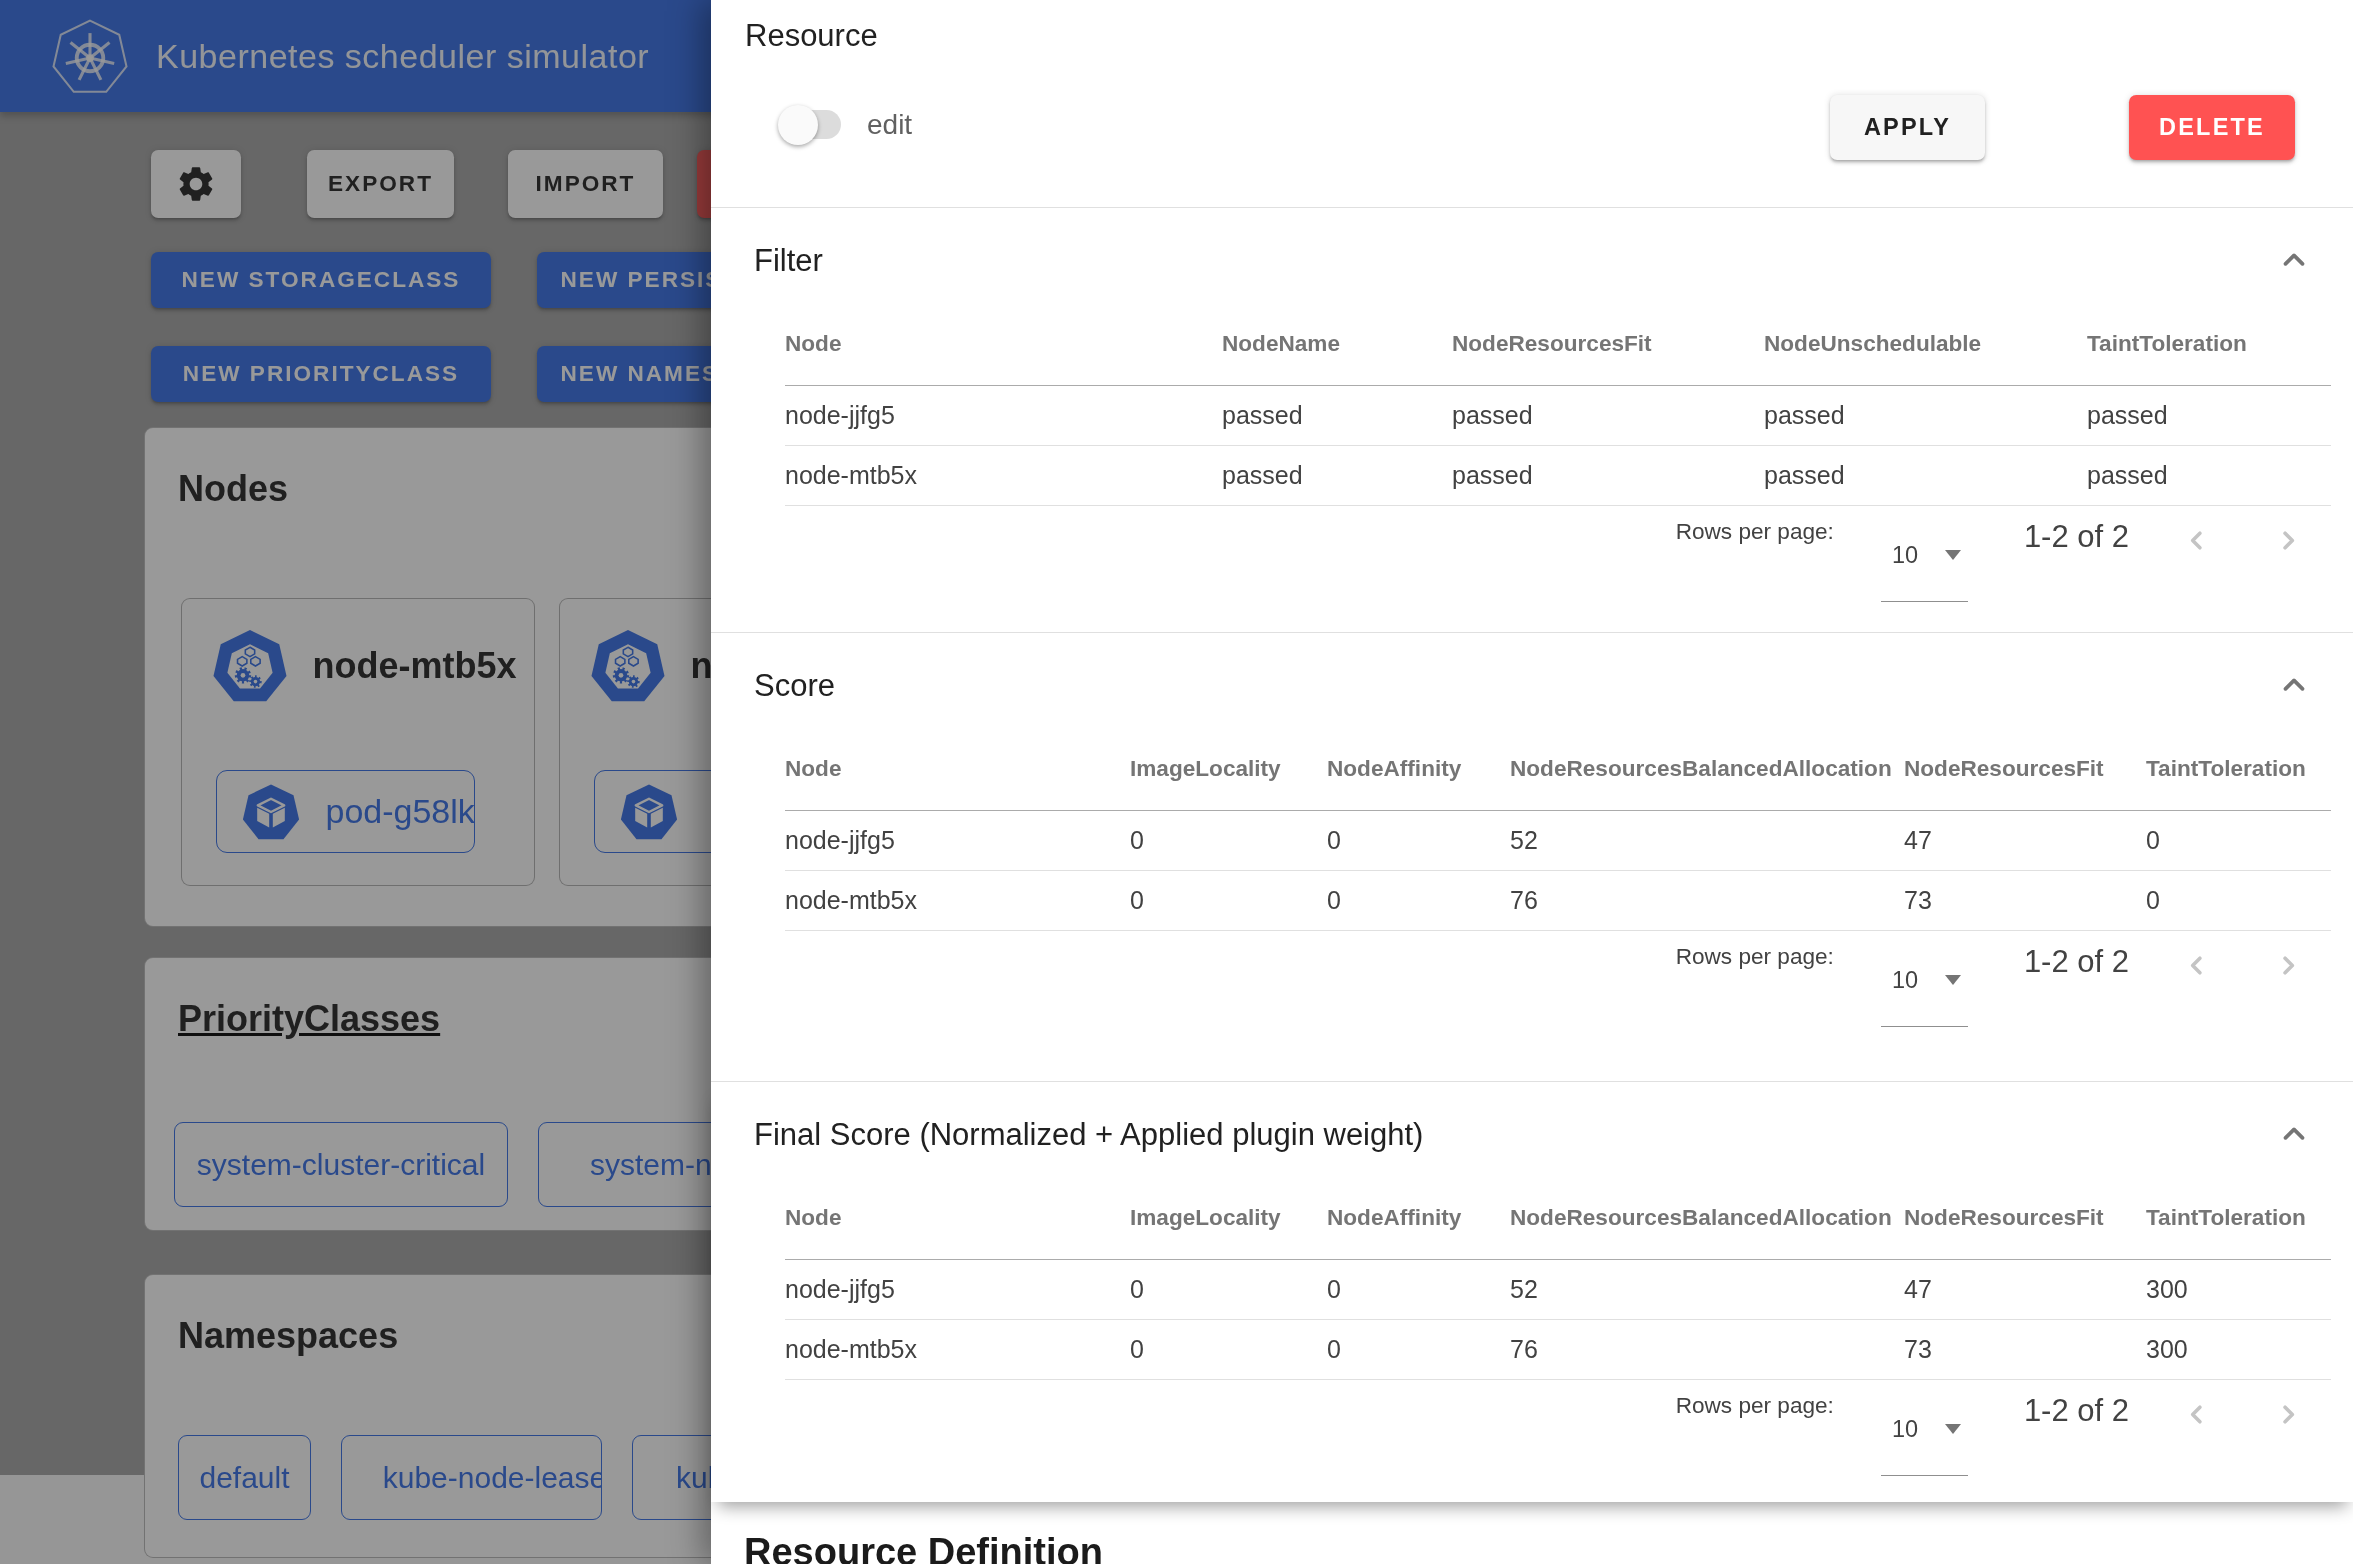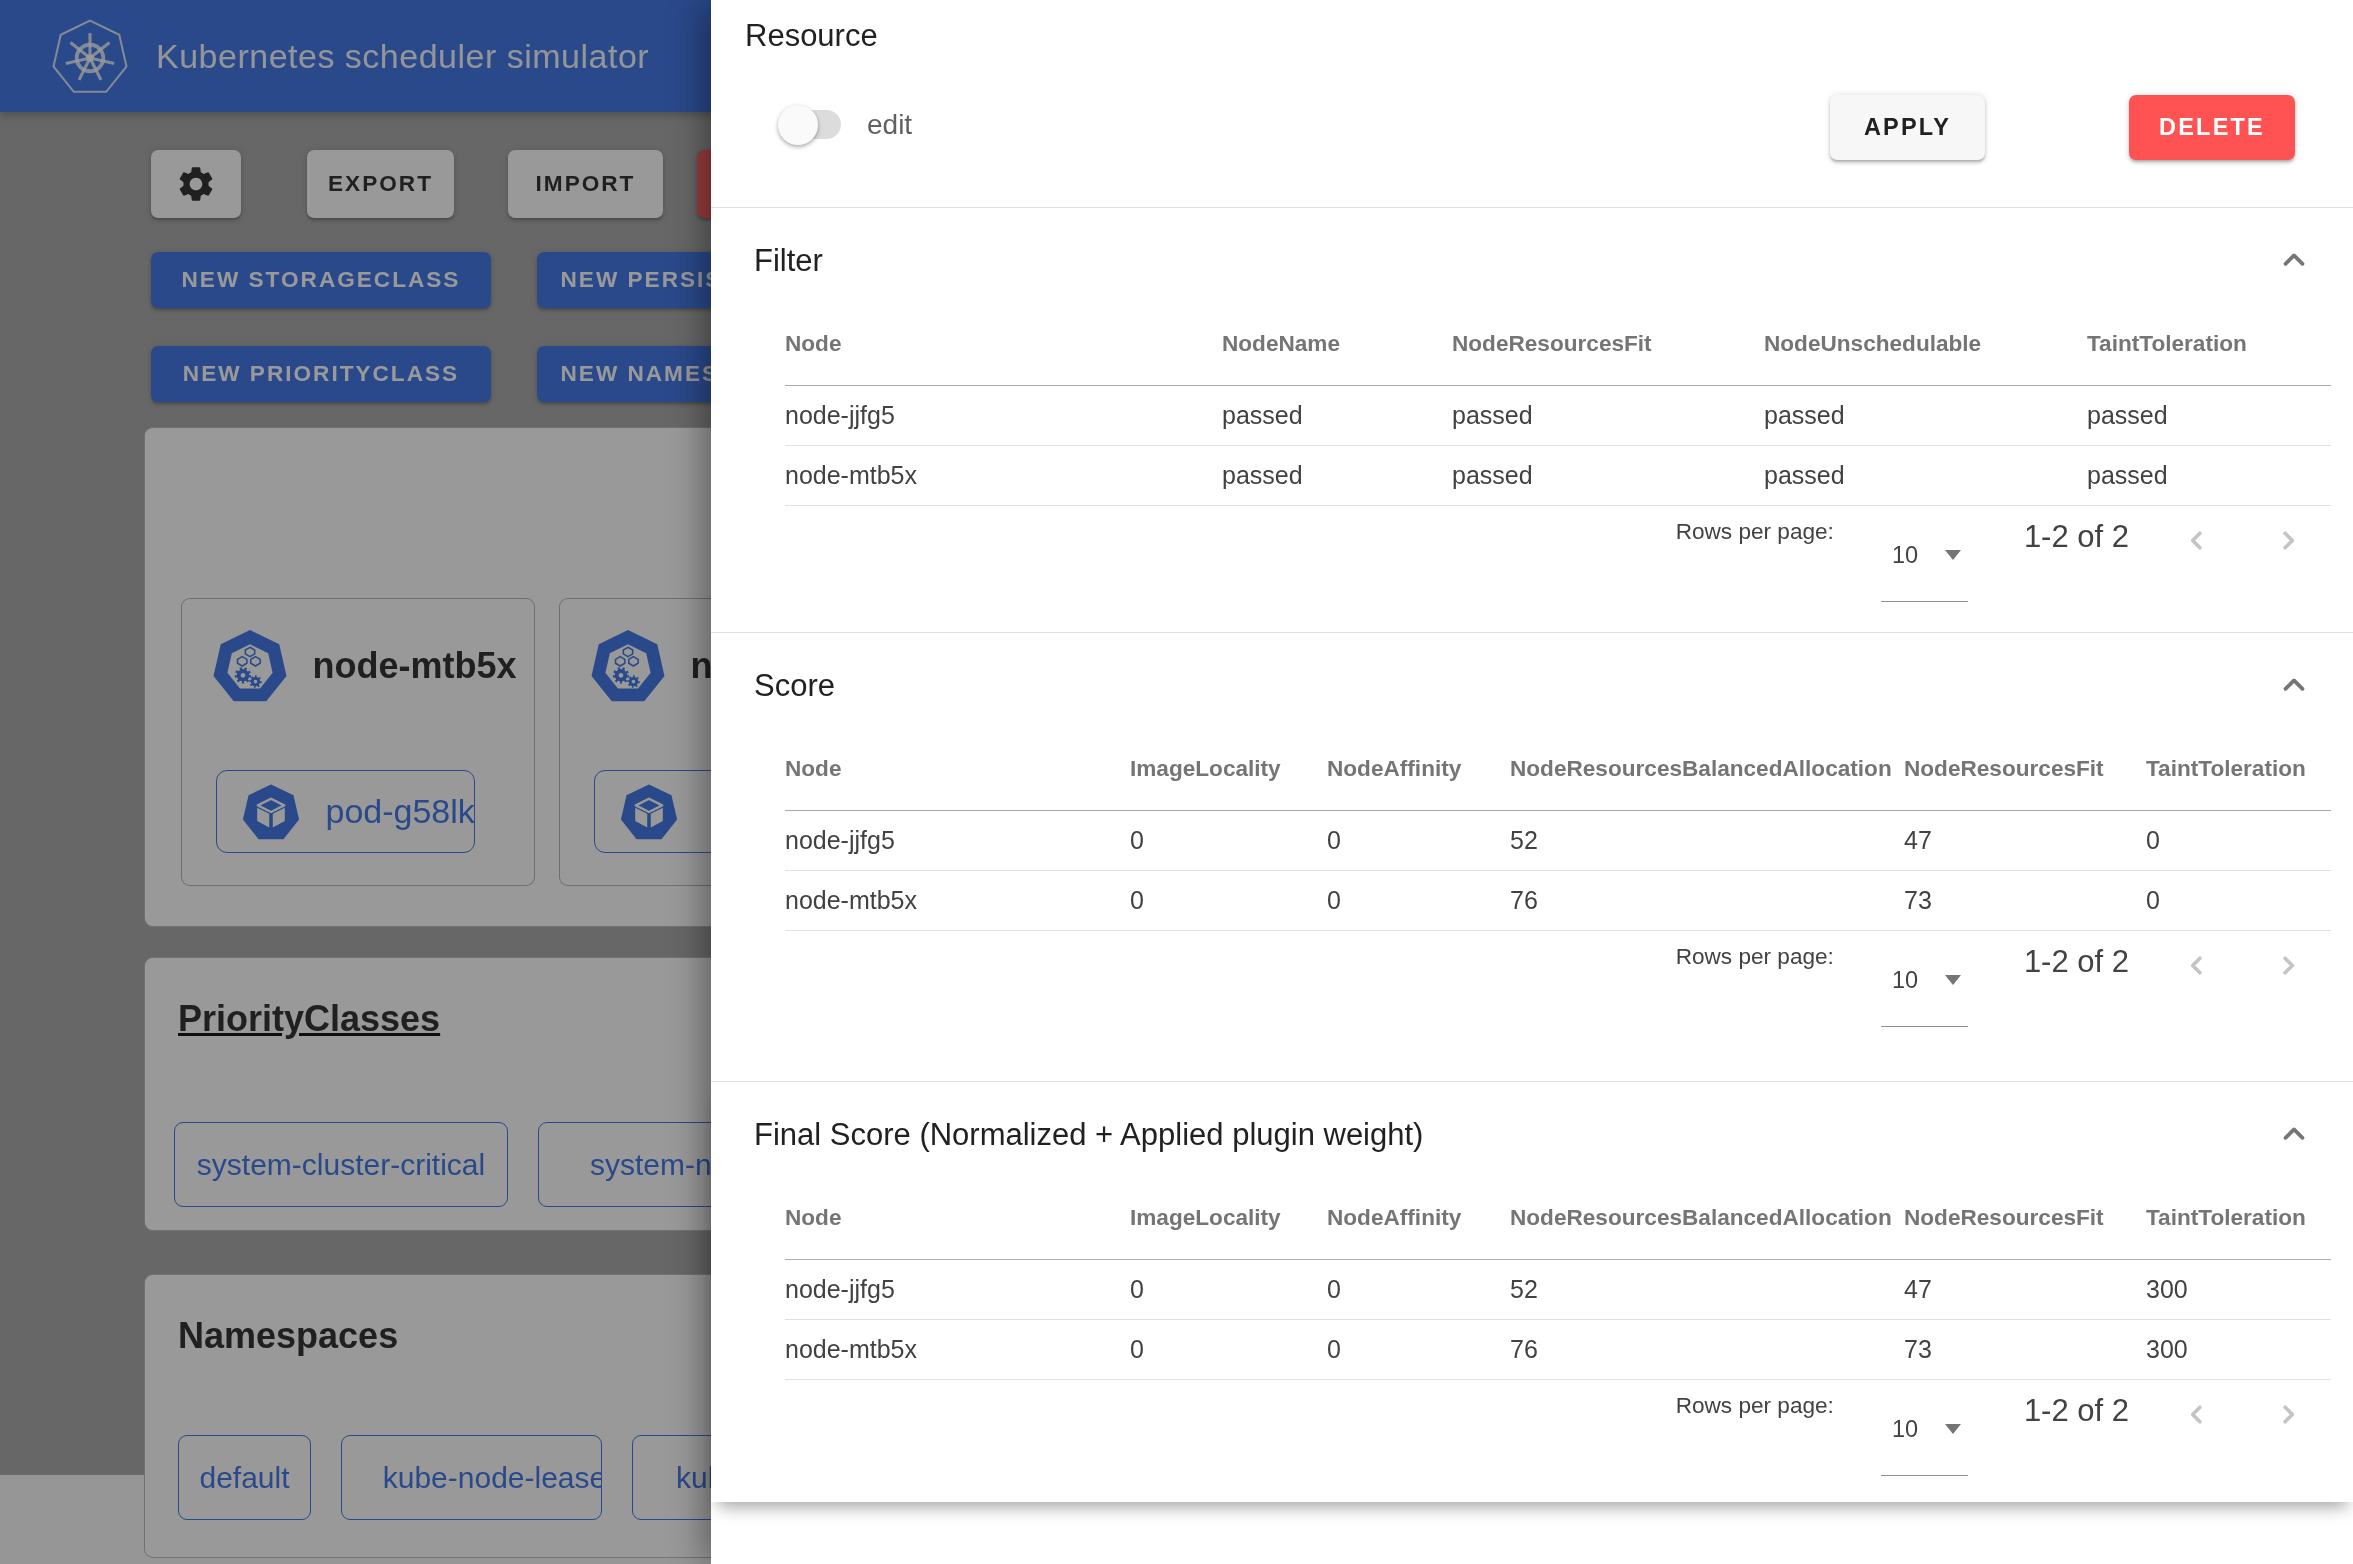--- a/index.html
+++ b/index.html
@@ -161,20 +161,21 @@
     <span class="lbl">NEW PERSIS</span>
   </button>
   <button class="btn blue" id="btn-new-priorityclass">
     <span class="lbl">NEW PRIORITYCLASS</span>
   </button>
   <button class="btn blue" id="btn-new-namespace">
     <span class="lbl">NEW NAMES</span>
   </button>
 
   <section class="card" id="card-nodes">
+    <h2>Nodes</h2>
 
     <div class="node-card first">
       <div class="node-head">
         <svg viewBox="0 0 100 100">
           <polygon points="50,4 87.5,22.1 96.8,62.7 70.8,95.3 29.2,95.3 3.2,62.7 12.5,22.1" fill="#326ce5"></polygon>
           <polygon points="50,22.2 73.3,33.5 79,58.6 62.9,78.8 37.1,78.8 21,58.6 26.7,33.5" fill="#ffffff"></polygon>
           <g stroke="#326ce5" stroke-width="2" fill="#ffffff">
             <path d="M50 26 l6 3.5 v5 l-6 3.5 l-6 -3.5 v-5 Z"></path>
             <path d="M40 38 l6 3.5 v5 l-6 3.5 l-6 -3.5 v-5 Z"></path>
             <path d="M57 38 l6 3.5 v5 l-6 3.5 l-6 -3.5 v-5 Z"></path>
@@ -409,16 +410,19 @@
             </svg>
         </span>
         <span class="page-btn">
           <svg viewBox="0 0 24 24">
               <path d="M10 6l6 6-6 6"></path>
             </svg>
         </span>
       </div>
     </div>
 
+    <div class="panel" id="panel-resource-def">
+      <div class="rd-title">Resource Definition</div>
+    </div>
 
   </aside>
 </div>
 
 
 </body></html>

